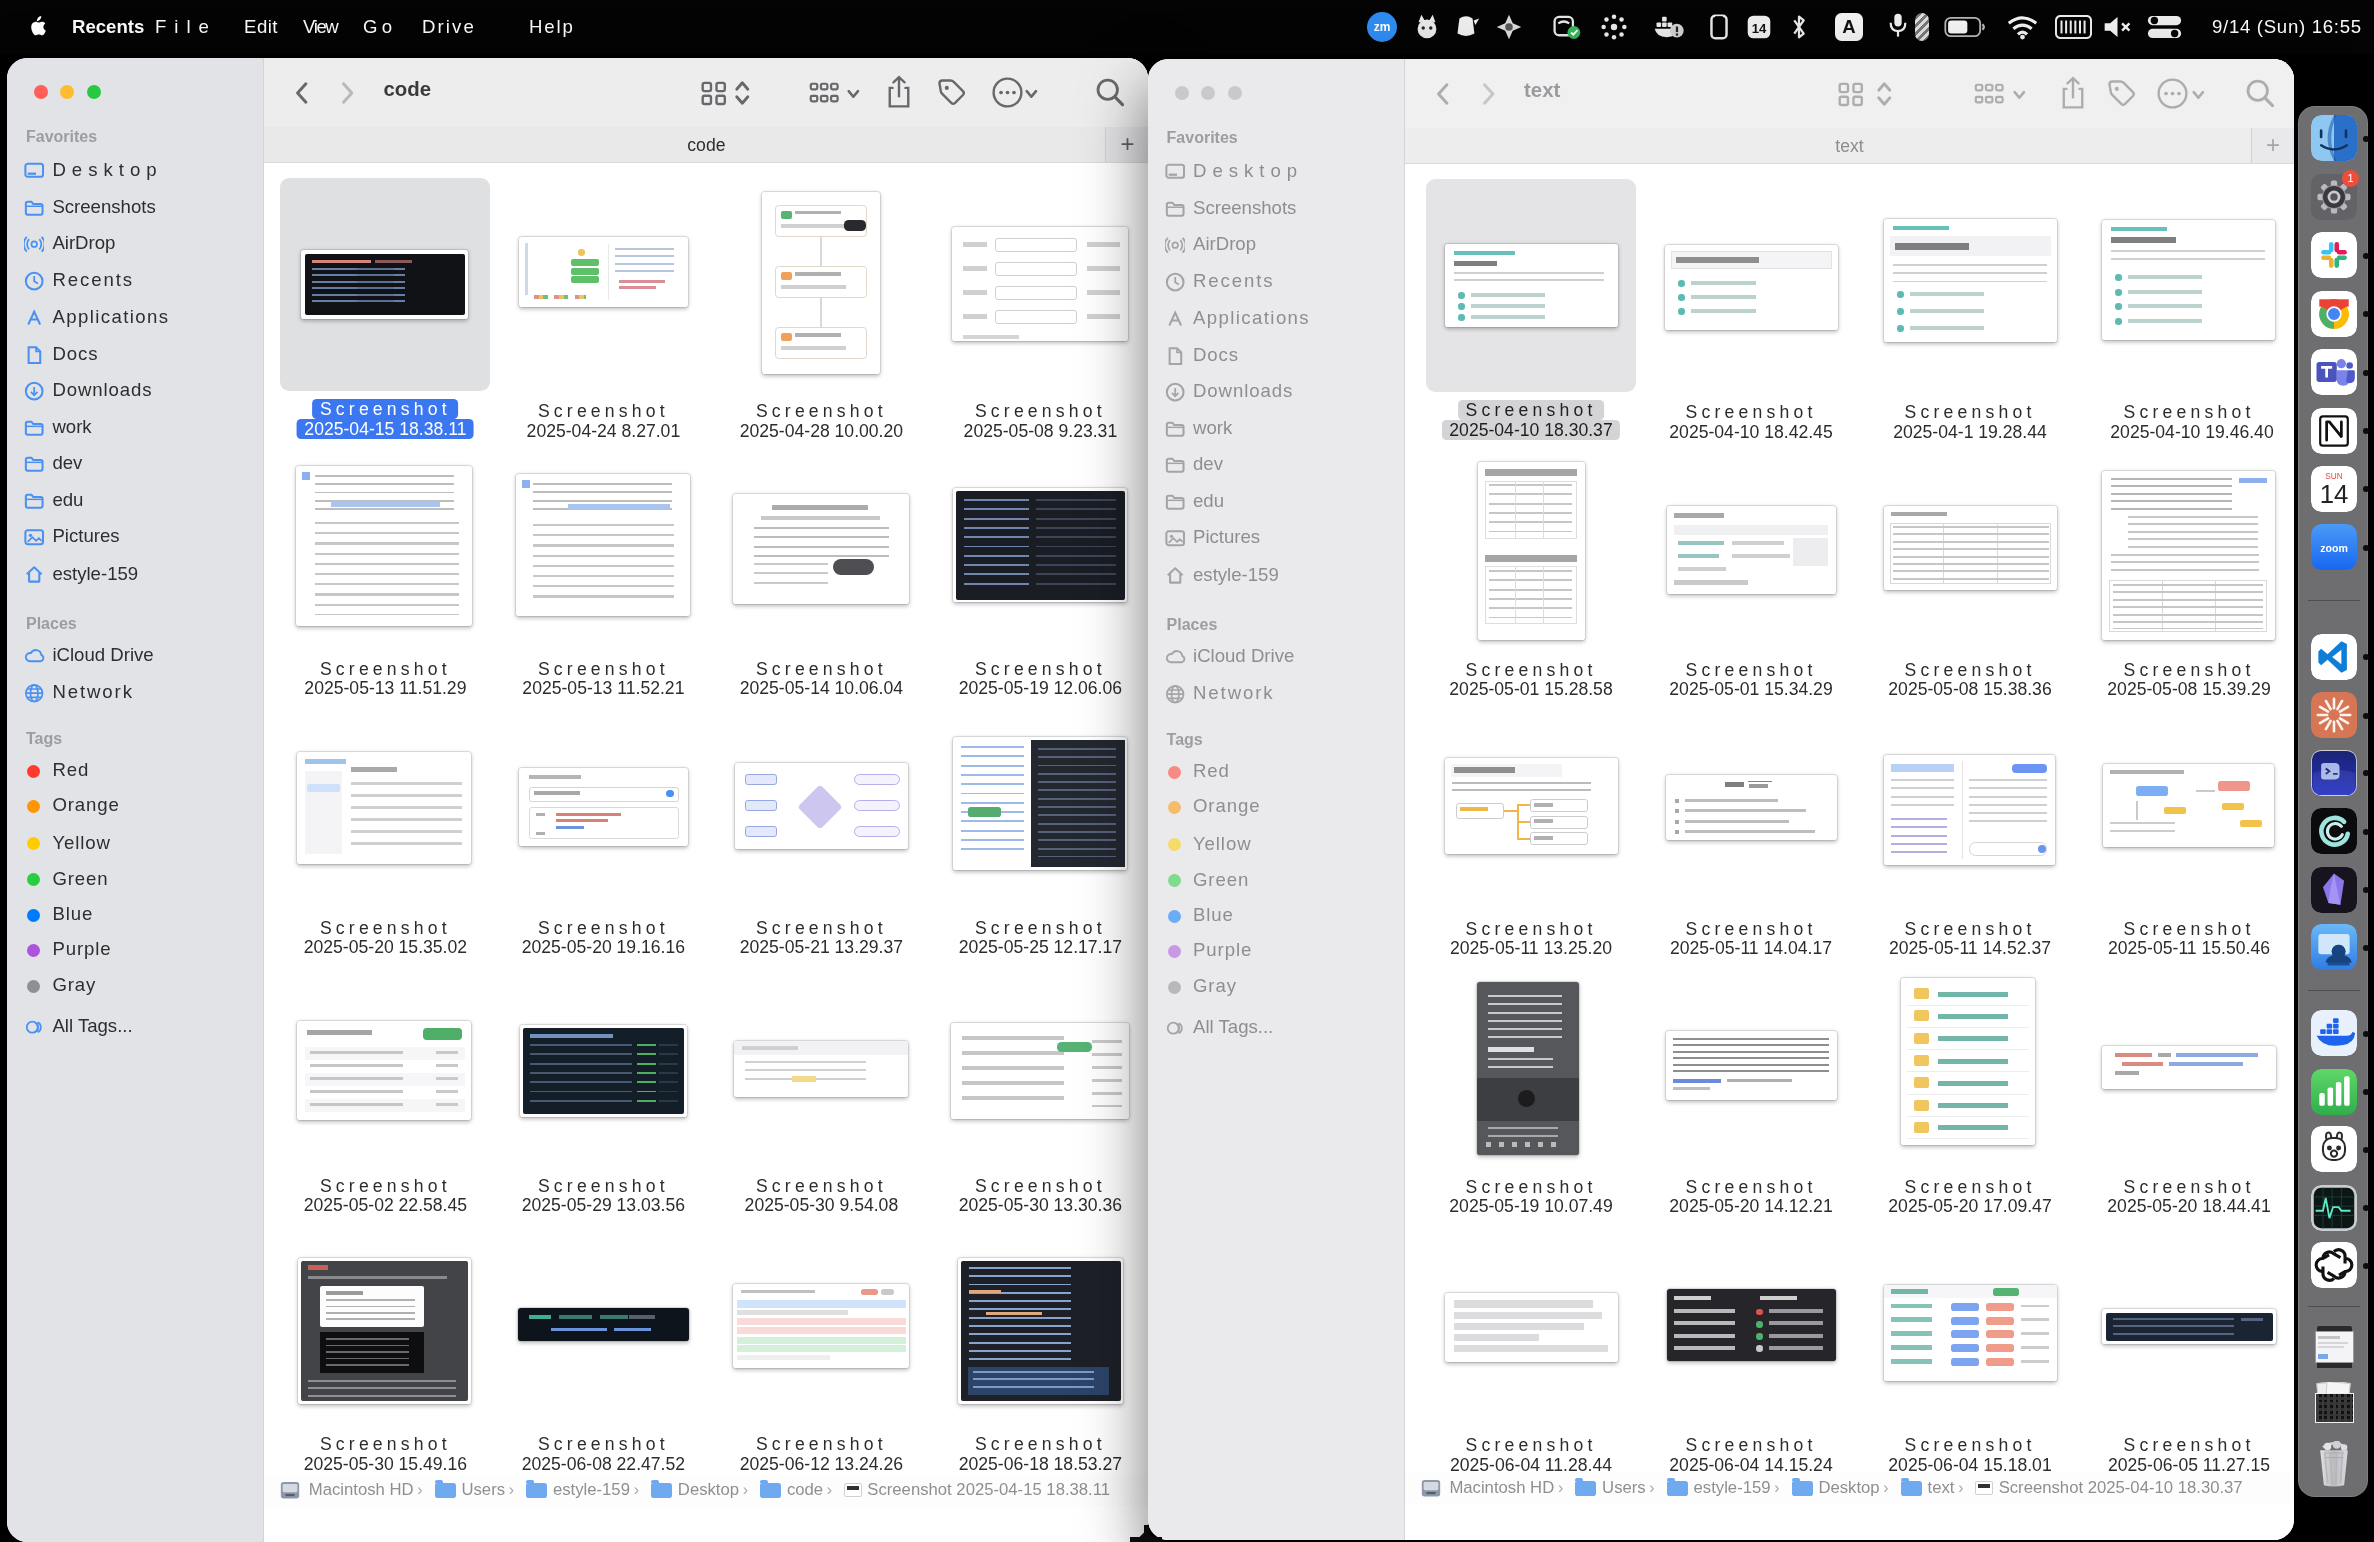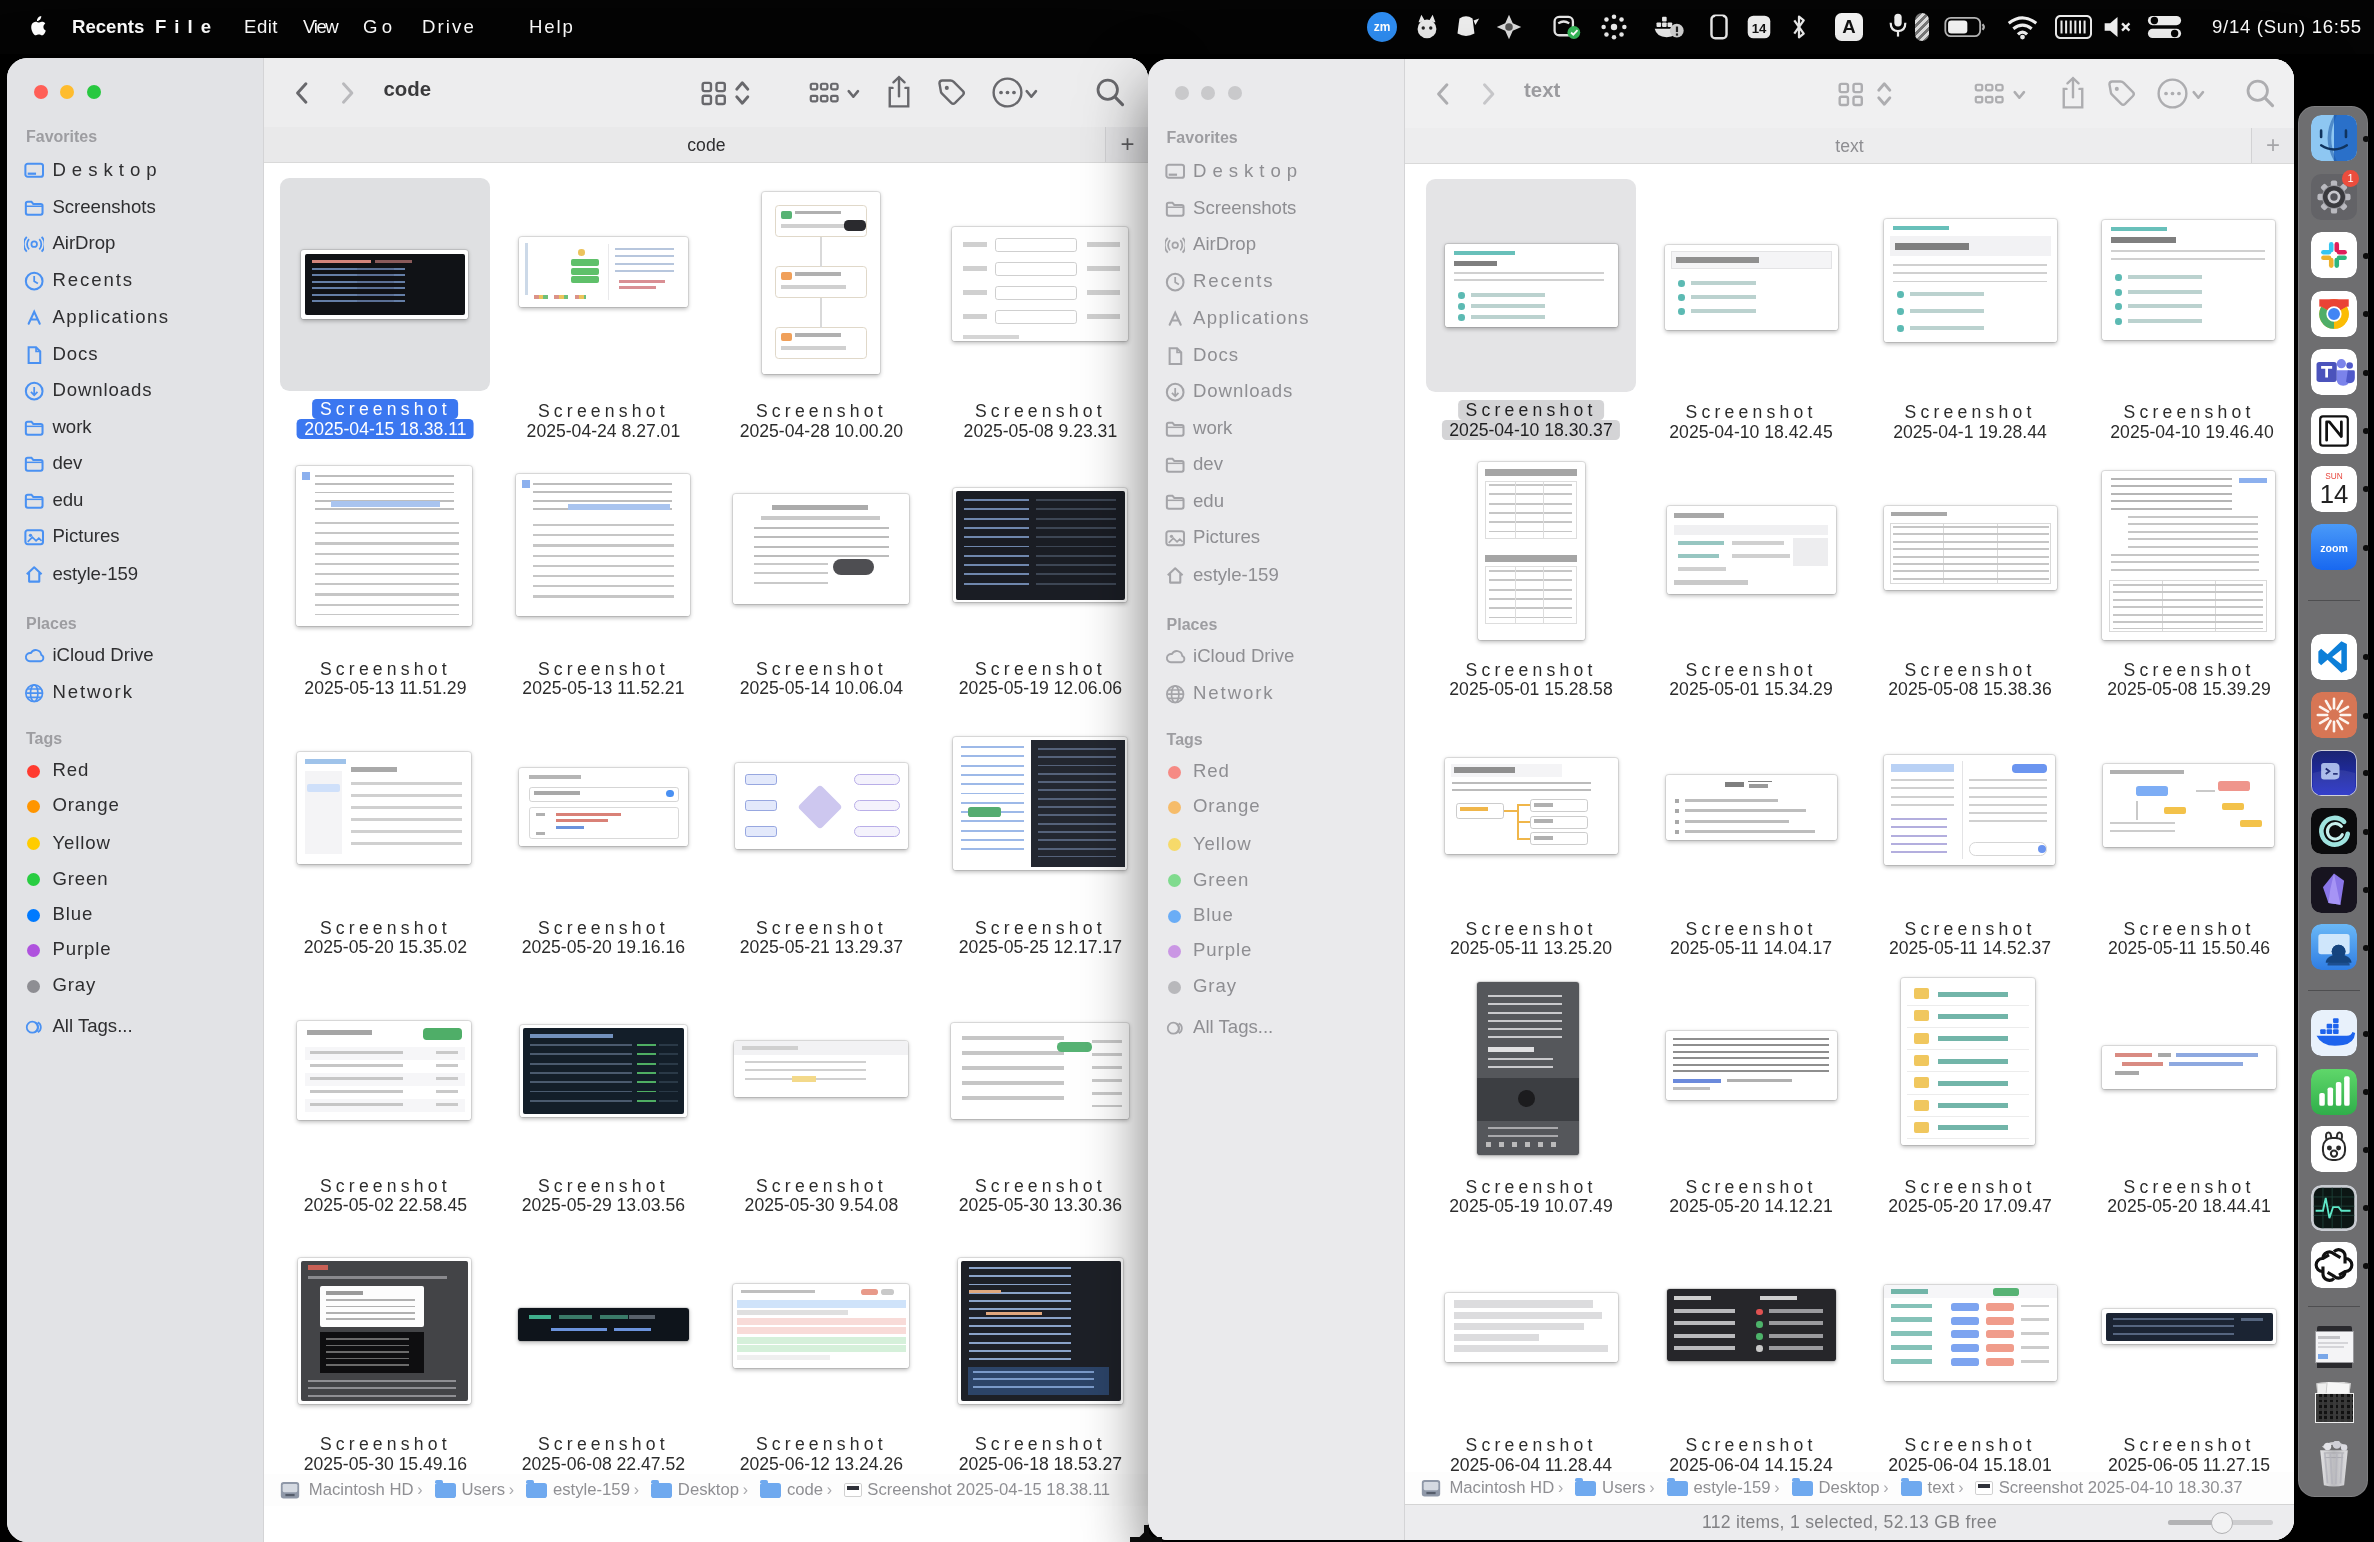--- a/index.html
+++ b/index.html
@@ -28,21 +28,21 @@
 .di{position:absolute;left:12px;width:46px;height:46px;border-radius:10.2px;overflow:hidden}
 .rdot{position:absolute;left:64px;width:5.6px;height:5.6px;border-radius:50%;background:#0c0c0c}
 svg{display:block}
 </style></head><body>
 
 <div class="menubar">
 <svg class="abs" style="left:28px;top:16px" width="17.6" height="21.3" viewBox="0 0 19 23">
       <path fill="#fff" d="M13.1 3.7c.8-1 1.4-2.4 1.2-3.7-1.2.1-2.6.8-3.4 1.8-.8.9-1.4 2.3-1.2 3.6 1.3.1 2.6-.7 3.4-1.7zm3.5 8.1c0-2.4 2-3.6 2.1-3.7-1.1-1.7-2.9-1.9-3.5-1.9-1.5-.2-2.9.9-3.7.9-.8 0-1.9-.9-3.2-.8-1.6 0-3.1 1-4 2.4-1.7 3-.4 7.4 1.2 9.8.8 1.2 1.8 2.5 3.1 2.4 1.2-.1 1.7-.8 3.2-.8s1.9.8 3.2.8c1.3 0 2.2-1.2 3-2.4.9-1.4 1.3-2.7 1.3-2.8-.1-.1-2.6-1-2.7-3.9z"></path>
     </svg>
 <div class="mi" style="left:72px;font-weight:700;letter-spacing:0px">Recents</div>
-<div class="mi" style="left:155px;font-weight:700;letter-spacing:8px">File</div>
+<div class="mi" style="left:155px;font-weight:400;letter-spacing:8px">File</div>
 <div class="mi" style="left:244px;font-weight:500;letter-spacing:0.5px">Edit</div>
 <div class="mi" style="left:303px;font-weight:500;letter-spacing:-1.4px">View</div>
 <div class="mi" style="left:363px;font-weight:500;letter-spacing:4.2px">Go</div>
 <div class="mi" style="left:422px;font-weight:500;letter-spacing:2.1px">Drive</div>
 <div class="mi" style="left:529px;font-weight:500;letter-spacing:1.9px">Help</div>
 <div class="abs" style="left:1367px;top:12px;width:30px;height:30px">
       <div style="width:30px;height:30px;border-radius:50%;background:#2e8cf0;color:#fff;font-size:12px;font-weight:700;text-align:center;line-height:30px">zm</div>
     </div>
 <div class="abs" style="left:1411px;top:11px;width:32px;height:32px">
       <svg width="32" height="32" viewBox="0 0 34 34">
@@ -1145,26 +1145,20 @@
       <span>Desktop</span>
       <span class="sep">›</span>
       <span class="fold"></span>
       <span>text</span>
       <span class="sep">›</span>
       <span style="display:inline-block;width:17.6px;height:14px;background:#fff;border:0.9px solid #d0d0d0;border-radius:1.9px;margin:0 5.6px 0 8.3px;vertical-align:-0.9px">
         <span style="display:block;margin:1.9px;height:3.7px;background:#30323a"></span>
       </span>
       <span>Screenshot 2025-04-10 18.30.37</span>
     </div>
-<div class="statusbar" style="background:#ececee">
-<div class="abs" style="left:0;right:0;top:0;height:100%;text-align:center;line-height:35px;letter-spacing:0.3px">112 items, 1 selected, 52.13 GB free</div>
-<div class="abs" style="right:21.3px;bottom:15px;width:105px;height:4.6px;border-radius:2.8px;background:#cdcdcf"></div>
-<div class="abs" style="right:72px;bottom:15px;width:54px;height:4.6px;border-radius:2.8px;background:#b3b3b5"></div>
-<div class="abs" style="right:61px;bottom:5.6px;width:22px;height:22px;border-radius:50%;background:#f2f2f3;border:1.4px solid #b0b0b2"></div>
-</div>
 </div>
 <div class="dock">
 <div class="di" style="top:8.3px;">
       <svg width="46" height="46" viewBox="0 0 50 50">
         <defs>
           <clipPath id="fc">
             <rect width="50" height="50" rx="11"></rect>
           </clipPath>
         </defs>
 <g clip-path="url(#fc)">

